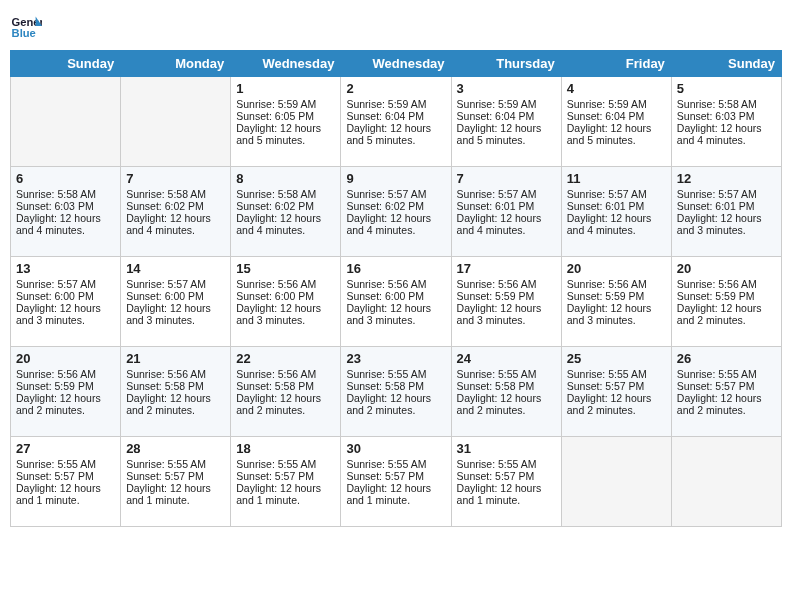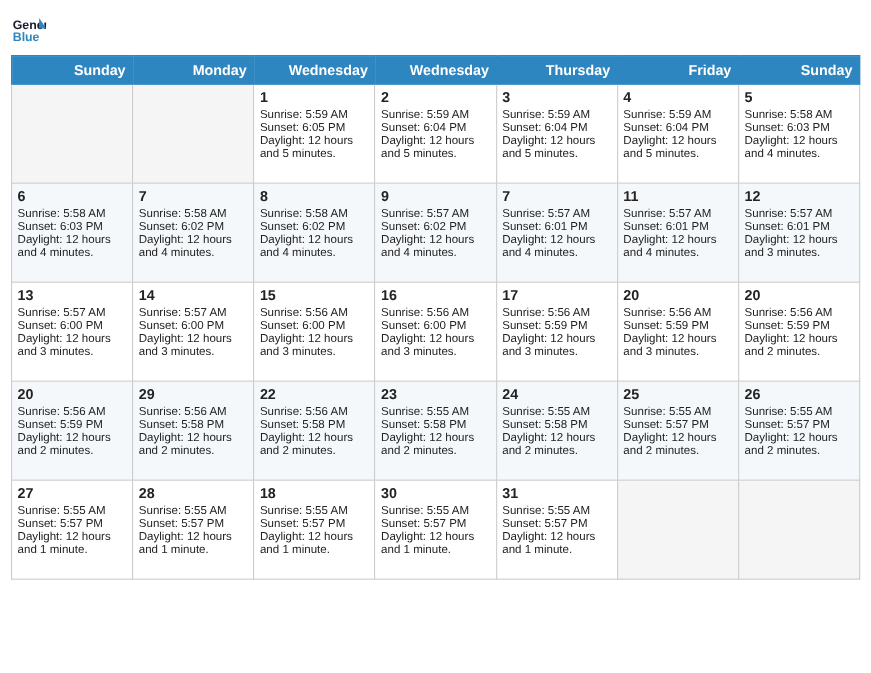--- a/index.html
+++ b/index.html
@@ -235,21 +235,21 @@
         </td>
       </tr>
       <tr>
         <td>
           <span class="day-num">20</span>
           <div>Sunrise: 5:56 AM</div>
           <div>Sunset: 5:59 PM</div>
           <div>Daylight: 12 hours and 2 minutes.</div>
         </td>
         <td>
-          <span class="day-num">29</span>
+          <span class="day-num">21</span>
           <div>Sunrise: 5:56 AM</div>
           <div>Sunset: 5:58 PM</div>
           <div>Daylight: 12 hours and 2 minutes.</div>
         </td>
         <td>
           <span class="day-num">22</span>
           <div>Sunrise: 5:56 AM</div>
           <div>Sunset: 5:58 PM</div>
           <div>Daylight: 12 hours and 2 minutes.</div>
         </td>

